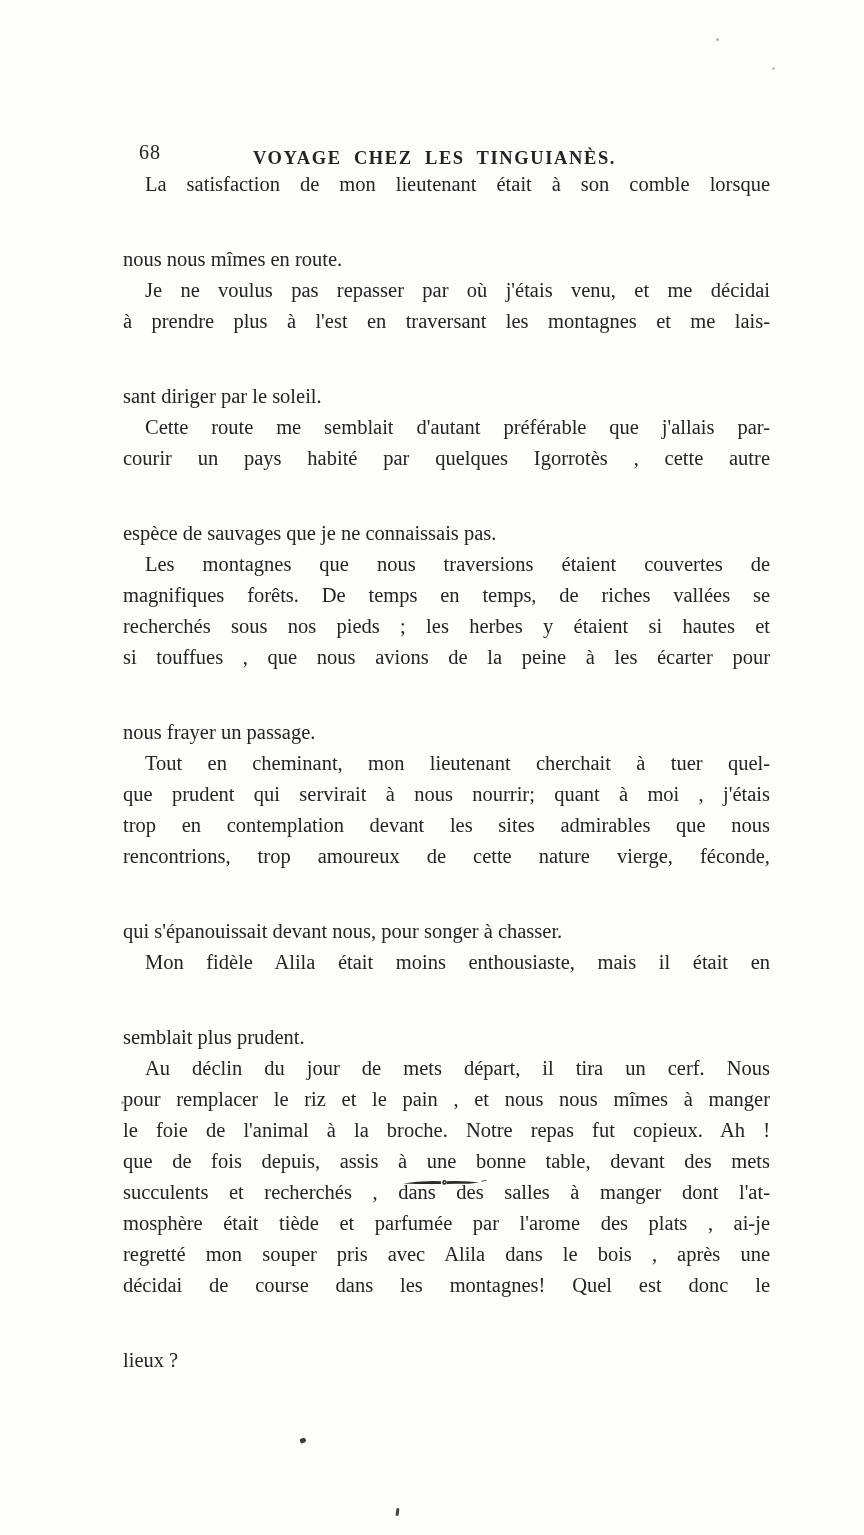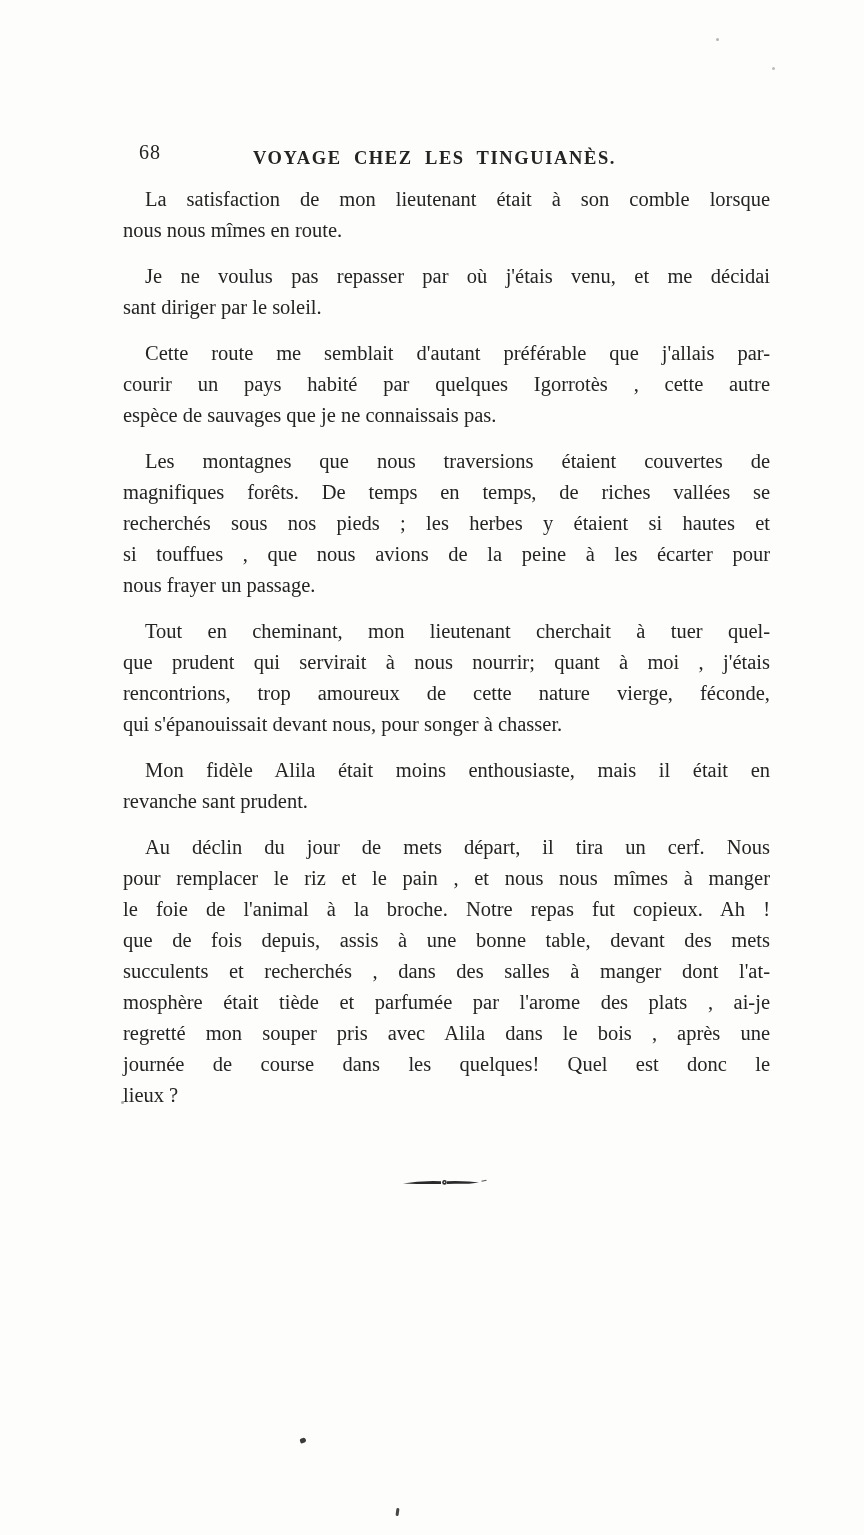--- a/index.html
+++ b/index.html
@@ -33,22 +33,22 @@
   .body-text {
     position: absolute; top: 169px; left: 123px; width: 647px;
     font-size: 20.5px;
   }
   .para { margin: 0; }
   .line {
     height: 31px; line-height: 31px;
     text-align: justify; text-align-last: justify;
     overflow: visible;
   }
-  .line.first { text-indent: 22px; margin-top: 15px; }
-  .line.last { text-align-last: left; }
+  .line.first { text-indent: 22px; }
+  .line.last { text-align-last: left; margin-top: 44px; }
   .italic { }
 
   
   .divider {
     position: absolute; top: 1176px; left: 403px; width: 84px; height: 14px;
   }
 
   
   .speck { position: absolute; background: #9a9a9a; border-radius: 50%; }
   .speck.s1 { left: 716px; top: 38px;  width: 3px; height: 3px; background: #b5b5b5; }
@@ -67,53 +67,55 @@
     <div class="head-title">VOYAGE CHEZ LES TINGUIANÈS.</div>
   </div>
 
   <div class="body-text">
       <div class="para">
         <div class="line first"><span>La satisfaction de mon lieutenant était à son comble lorsque</span></div>
         <div class="line last"><span>nous nous mîmes en route.</span></div>
       </div>
       <div class="para">
         <div class="line first"><span>Je ne voulus pas repasser par où j'étais venu, et me décidai</span></div>
+        <div class="line"><span>à prendre plus à l'est en traversant les montagnes et me lais-</span></div>
         <div class="line last"><span>sant diriger par le soleil.</span></div>
       </div>
       <div class="para">
         <div class="line first"><span>Cette route me semblait d'autant préférable que j'allais par-</span></div>
         <div class="line"><span>courir un pays habité par quelques </span><span class="italic">Igorrotès</span><span> , cette autre</span></div>
         <div class="line last"><span>espèce de sauvages que je ne connaissais pas.</span></div>
       </div>
       <div class="para">
         <div class="line first"><span>Les montagnes que nous traversions étaient couvertes de</span></div>
         <div class="line"><span>magnifiques forêts. De temps en temps, de riches vallées se</span></div>
         <div class="line"><span>recherchés sous nos pieds ; les herbes y étaient si hautes et</span></div>
         <div class="line"><span>si touffues , que nous avions de la peine à les écarter pour</span></div>
         <div class="line last"><span>nous frayer un passage.</span></div>
       </div>
       <div class="para">
         <div class="line first"><span>Tout en cheminant, mon lieutenant cherchait à tuer quel-</span></div>
         <div class="line"><span>que prudent qui servirait à nous nourrir; quant à moi , j'étais</span></div>
+        <div class="line"><span>trop en contemplation devant les sites admirables que nous</span></div>
         <div class="line"><span>rencontrions, trop amoureux de cette nature vierge, féconde,</span></div>
         <div class="line last"><span>qui s'épanouissait devant nous, pour songer à chasser.</span></div>
       </div>
       <div class="para">
         <div class="line first"><span>Mon fidèle Alila était moins enthousiaste, mais il était en</span></div>
-        <div class="line last"><span>revanche sant prudent.</span></div>
+        <div class="line last"><span>semblait plus prudent.</span></div>
       </div>
       <div class="para">
         <div class="line first"><span>Au déclin du jour de mets départ, il tira un cerf. Nous</span></div>
         <div class="line"><span>pour remplacer le riz et le pain , et nous nous mîmes à manger</span></div>
         <div class="line"><span>le foie de l'animal à la broche. Notre repas fut copieux. Ah !</span></div>
         <div class="line"><span>que de fois depuis, assis à une bonne table, devant des mets</span></div>
         <div class="line"><span>succulents et recherchés , dans des salles à manger dont l'at-</span></div>
         <div class="line"><span>mosphère était tiède et parfumée par l'arome des plats , ai-je</span></div>
         <div class="line"><span>regretté mon souper pris avec Alila dans le bois , après une</span></div>
-        <div class="line"><span>journée de course dans les quelques! Quel est donc le</span></div>
+        <div class="line"><span>décidai de course dans les montagnes! Quel est donc le</span></div>
         <div class="line last"><span>lieux ?</span></div>
       </div>
     </div>
 
   <svg class="divider" viewBox="0 0 84 14" xmlns="http://www.w3.org/2000/svg">
     <polygon points="0,7.6 14,5.8 30,4.9 38,5.3 38,7.9 30,7.9 14,7.9" fill="#2a2a2a"></polygon>
     <circle cx="41.5" cy="6.4" r="2.3" fill="#2a2a2a"></circle>
     <circle cx="41.5" cy="6.2" r="0.8" fill="#fdfdfc"></circle>
     <polygon points="44,5.3 52,4.9 66,5.6 76,6.6 66,7.7 52,7.8 44,7.9" fill="#2a2a2a"></polygon>
     <path d="M78.5 5.2 L83.5 4.2" stroke="#555555" stroke-width="1.1" fill="none"></path>

